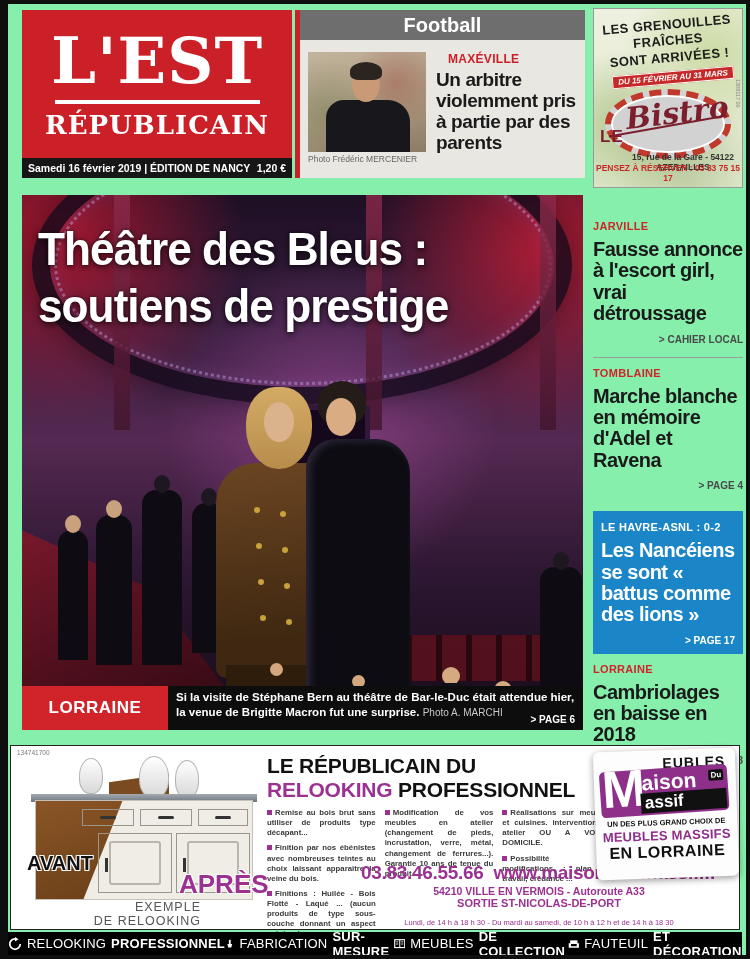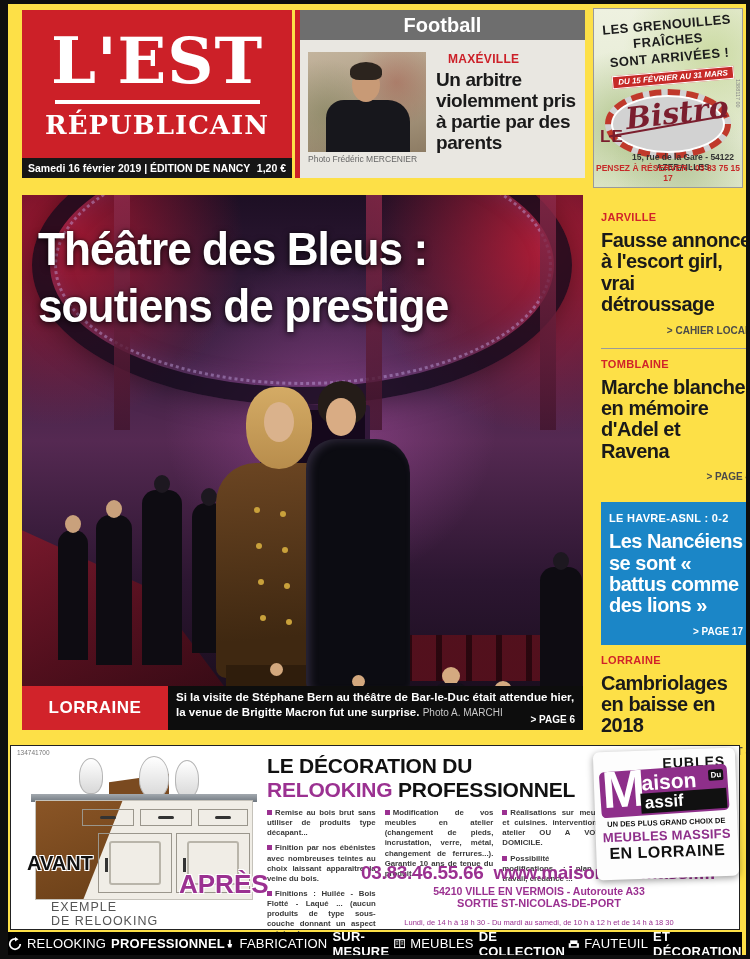--- a/index.html
+++ b/index.html
@@ -1,19 +1,19 @@
 <!DOCTYPE html>
 <html><head>
 <meta charset="utf-8">
 <style>
   * { margin:0; padding:0; box-sizing:border-box; }
   html,body { background:#222; }
   body { font-family:"Liberation Sans", sans-serif; }
   #page {
-    position:relative; width:750px; height:959px; background:#fde047;
+    position:relative; width:750px; height:959px; background:#86efac;
     border:4px solid #0e0e0e; border-left-width:8px; overflow:hidden;
   }
   .abs { position:absolute; }
 
   
   .masthead { left:14px; top:6px; width:270px; height:148px; background:#cc2028;
     display:flex; flex-direction:column; align-items:center; justify-content:center; }
   .masthead-title { font-family:"DejaVu Serif", serif; font-weight:bold; color:#fff;
     font-size:64px; line-height:1; letter-spacing:1px; }
   .masthead-rule { width:205px; height:4px; background:#fff; margin:7px 0 6px; }
@@ -140,21 +140,21 @@
   .cap-region { width:146px; background:#d1232a; color:#fff; display:flex;
     align-items:center; justify-content:center; font-size:17px; font-weight:bold;
     letter-spacing:.5px; }
   .cap-black { flex:1; background:#0d0d0d; color:#fff; padding:4px 8px 2px;
     font-size:11.5px; line-height:1.3; position:relative; }
   .cap-text { font-weight:bold; }
   .cap-credit { color:#c8c8c8; font-size:10px; }
   .cap-page { position:absolute; right:8px; bottom:4px; font-size:10px; font-weight:bold; }
 
   
-  .sidebar { left:585px; top:198px; width:150px; height:535px;margin-left:8px; }
+  .sidebar { left:585px; top:207px; width:150px; height:535px; }
   .sb-item { padding:9px 0 12px; }
   .sb-item.divided { border-bottom:1px solid #9a9a9a; }
   .sb-kicker { color:#d1232a; font-size:11px; font-weight:bold; letter-spacing:.3px; }
   .sb-headline { margin-top:7px; font-size:20px; font-weight:bold; color:#1a1a1a;
     line-height:1.07; letter-spacing:-.5px; }
   .sb-ref { margin-top:9px; text-align:right; font-size:10px; font-weight:bold; color:#4a4a4a; }
   .sb-blue { background:#1b86c7; margin:8px 0 0; padding:10px 8px 8px; }
   .sb-blue .sb-kicker, .sb-blue .sb-headline, .sb-blue .sb-ref { color:#fff; }
 
   
@@ -178,21 +178,21 @@
     margin-left:-8px; background:#333; border-radius:2px; }
   .cab-door { position:absolute; top:32px; width:74px; height:60px; border:1px solid #9a968c; }
   .cab-door::after { content:""; position:absolute; left:10px; top:7px; right:10px; bottom:7px;
     border:2px solid #b9b5aa; border-radius:3px; }
   .cab-door::before { content:""; position:absolute; left:6px; top:24px; width:3px; height:14px;
     background:#333; }
   .avant { position:absolute; left:6px; top:94px; font-size:20px; font-weight:900; color:#111;
     text-shadow:-1px -1px 0 #fff, 1px -1px 0 #fff, -1px 1px 0 #fff, 1px 1px 0 #fff; }
   .apres { position:absolute; left:158px; top:111px; font-size:26px; font-weight:900; color:#9b3191;
     text-shadow:-1px -1px 0 #fff, 1px -1px 0 #fff, -1px 1px 0 #fff, 1px 1px 0 #fff; }
-  .furn-caption { position:absolute; left:30px; top:142px; width:150px; text-align:left;
+  .furn-caption { position:absolute; left:30px; top:142px; width:150px; text-align:right;
     font-size:12.5px; color:#555; letter-spacing:1px; line-height:1.15; }
 
   .ad-title { position:absolute; left:256px; top:8px; font-size:21px; font-weight:900;
     color:#111; line-height:1.15; letter-spacing:-.2px; }
   .ad-title .purple { color:#9b3191; }
   .ad-cols { position:absolute; left:256px; top:62px; width:344px; display:flex; gap:9px; }
   .ad-col { flex:1; }
   .bullet { font-size:7.8px; font-weight:bold; color:#3a3a3a; line-height:1.3;
     margin-bottom:5px; text-align:justify; }
   .bullet::before { content:""; display:inline-block; width:5px; height:5px;
@@ -365,21 +365,21 @@
       </div>
       <div class="avant">AVANT</div>
       <div class="apres">APRÈS</div>
       <div class="furn-caption">
         <div>EXEMPLE</div>
         <div>DE RELOOKING</div>
       </div>
     </div>
 
     <div class="ad-title">
-      <div>LE DÉCORATION DU</div>
+      <div>LE RÉPUBLICAIN DU</div>
       <div><span class="purple">RELOOKING</span><span> PROFESSIONNEL</span></div>
     </div>
 
     <div class="ad-cols">
       <div class="ad-col">
         <p class="bullet">Remise au bois brut sans utiliser de produits type décapant...</p>
         <p class="bullet">Finition par nos ébénistes avec nombreuses teintes au choix laissant apparaître la veine du bois.</p>
         <p class="bullet">Finitions : Huilée - Bois Flotté - Laqué ... (aucun produits de type sous-couche donnant un aspect peinture).</p>
       </div>
       <div class="ad-col">

